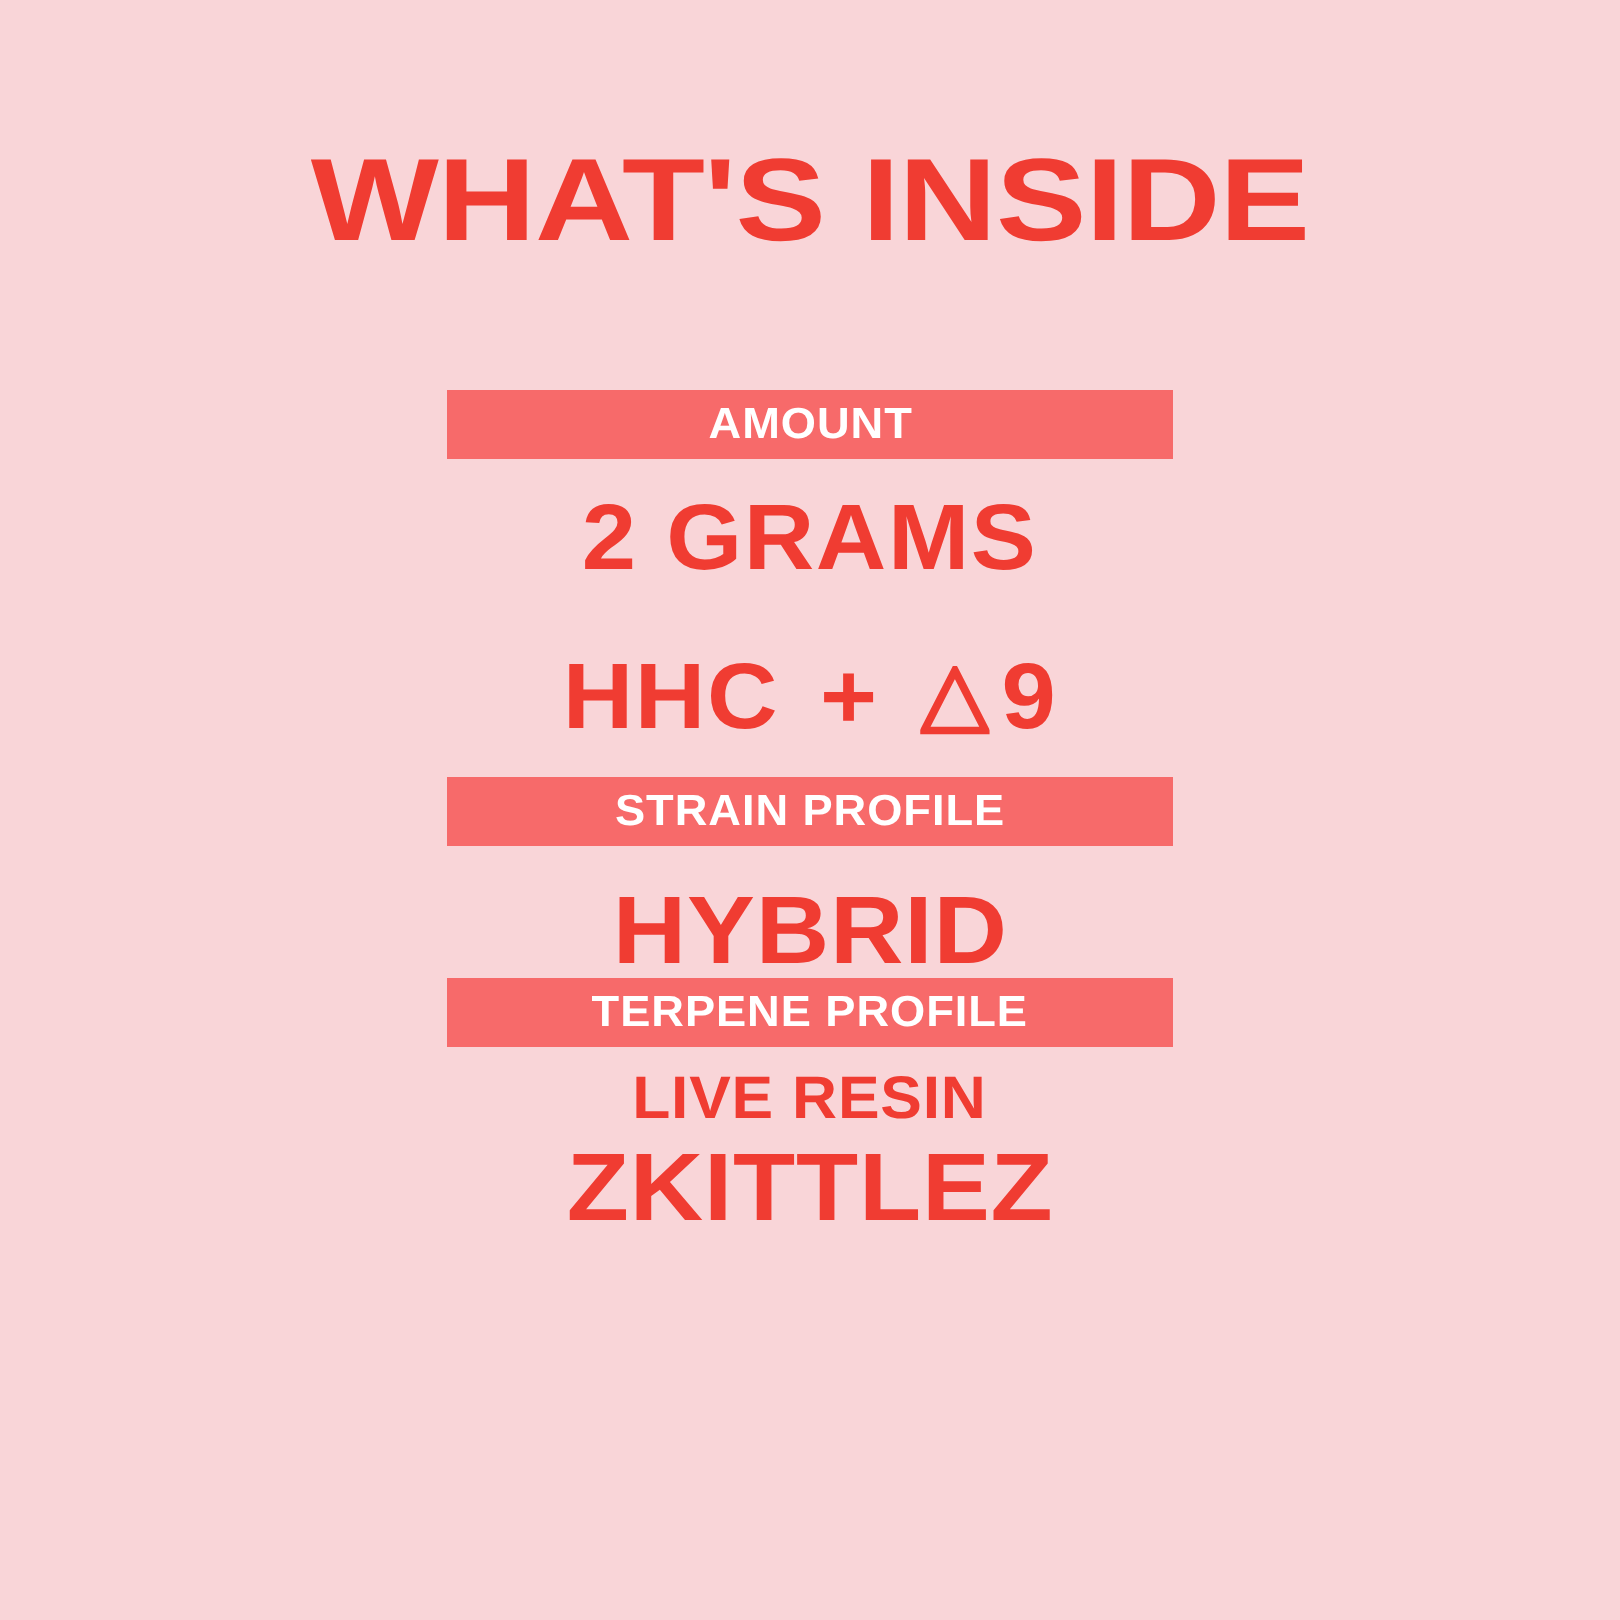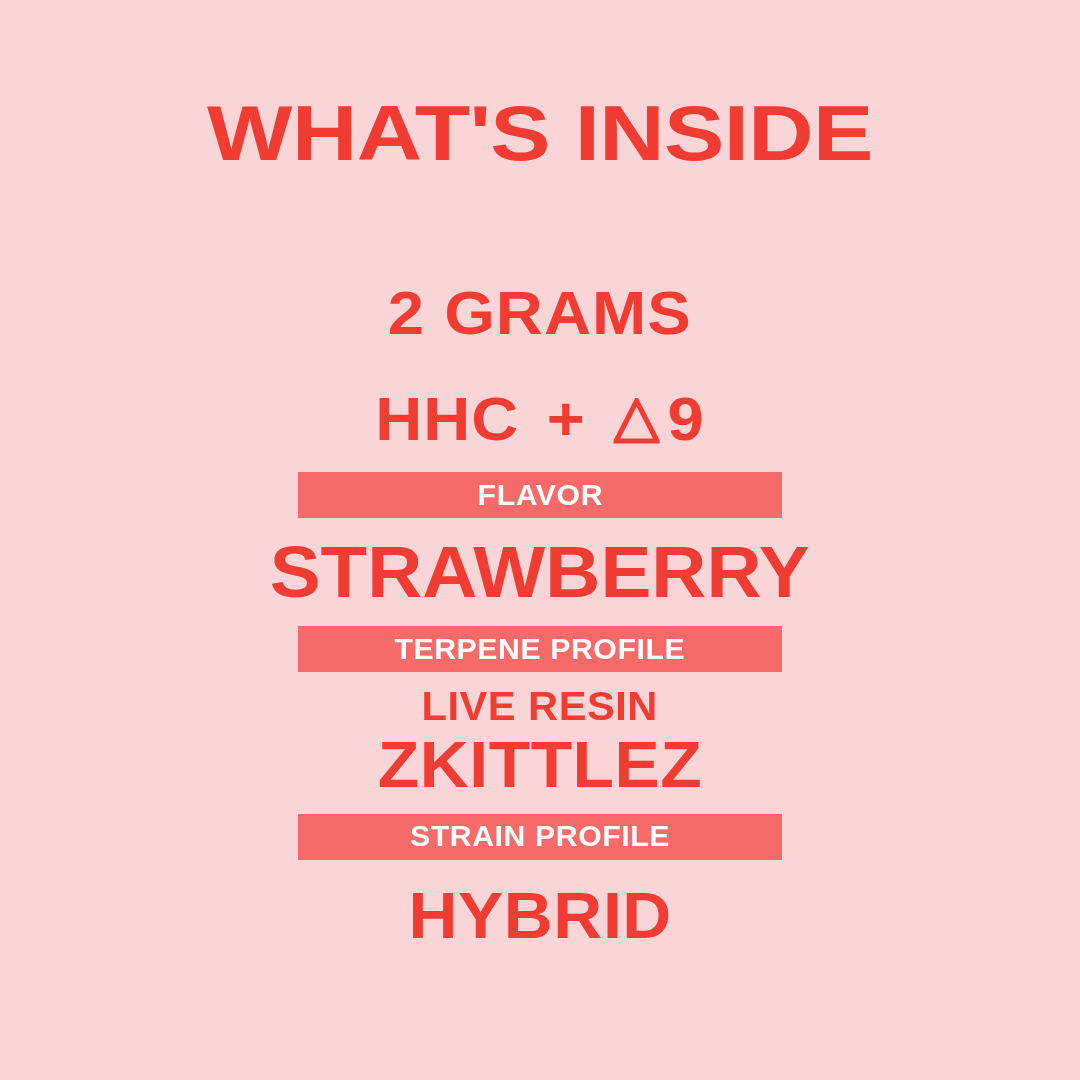--- a/index.html
+++ b/index.html
@@ -162,54 +162,51 @@
 </head>
 <body>
 
 <div id="card">
 
   <h1 id="heading">WHAT'S INSIDE</h1>
 
   <div id="spec-list">
 
     <div class="spec-row">
+      <div class="spec-label-bar">
+        <span class="spec-label-text">AMOUNT</span>
+      </div>
       <div class="spec-value v-amount">2 GRAMS</div>
     </div>
 
     <div class="spec-row">
       <div class="spec-value v-cannabinoids">
         <span>HHC</span>
         <span>+</span>
         <span class="delta-glyph">
           <svg viewBox="0 0 44 46" xmlns="http://www.w3.org/2000/svg">
             <path d="M22 3 L41.5 43 L2.5 43 Z" fill="none" stroke="#f03c32" stroke-width="5" stroke-linejoin="miter"></path>
           </svg>
         </span>
         <span style="margin-left:-18px">9</span>
       </div>
     </div>
 
+
     <div class="spec-row">
       <div class="spec-label-bar">
-        <span class="spec-label-text">FLAVOR</span>
-      </div>
-      <div class="spec-value v-flavor">STRAWBERRY</div>
+        <span class="spec-label-text">STRAIN PROFILE</span>
+      </div>
+      <div class="spec-value v-strain">HYBRID</div>
     </div>
 
     <div class="spec-row">
       <div class="spec-label-bar">
         <span class="spec-label-text">TERPENE PROFILE</span>
       </div>
       <div class="v-terpene-wrap">
         <div class="v-terpene-small">LIVE RESIN</div>
         <div class="v-terpene-big">ZKITTLEZ</div>
       </div>
     </div>
 
-    <div class="spec-row">
-      <div class="spec-label-bar">
-        <span class="spec-label-text">STRAIN PROFILE</span>
-      </div>
-      <div class="spec-value v-strain">HYBRID</div>
-    </div>
-
   </div>
 </div>
 
 </body></html>

